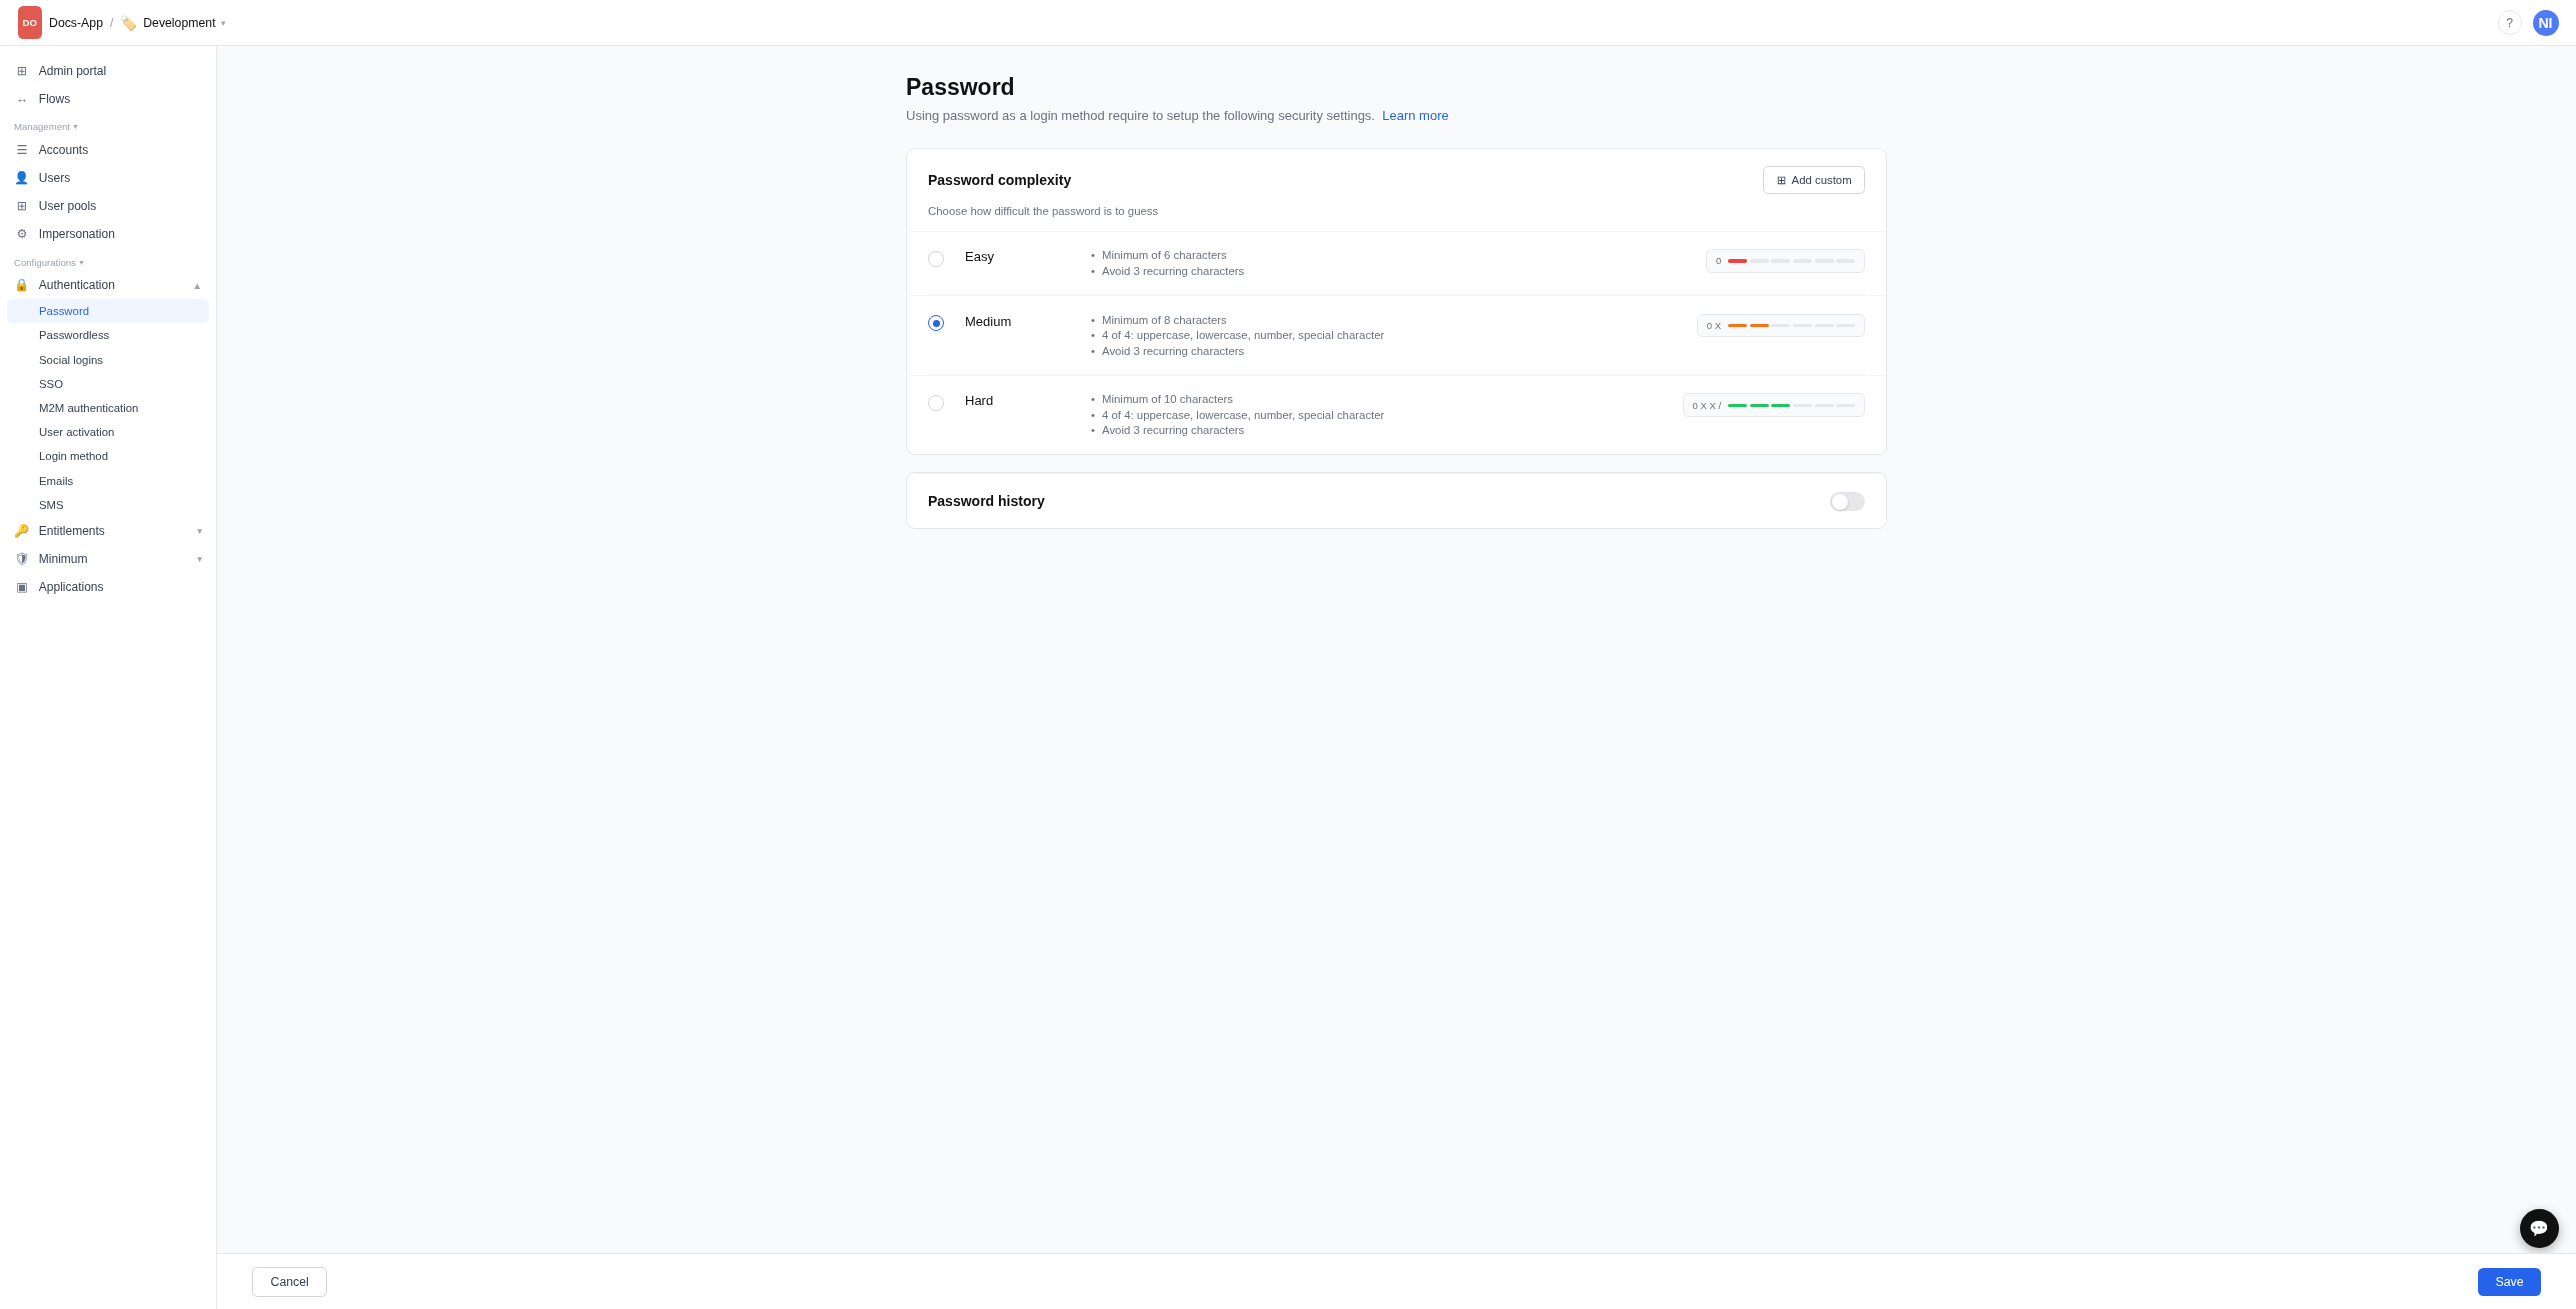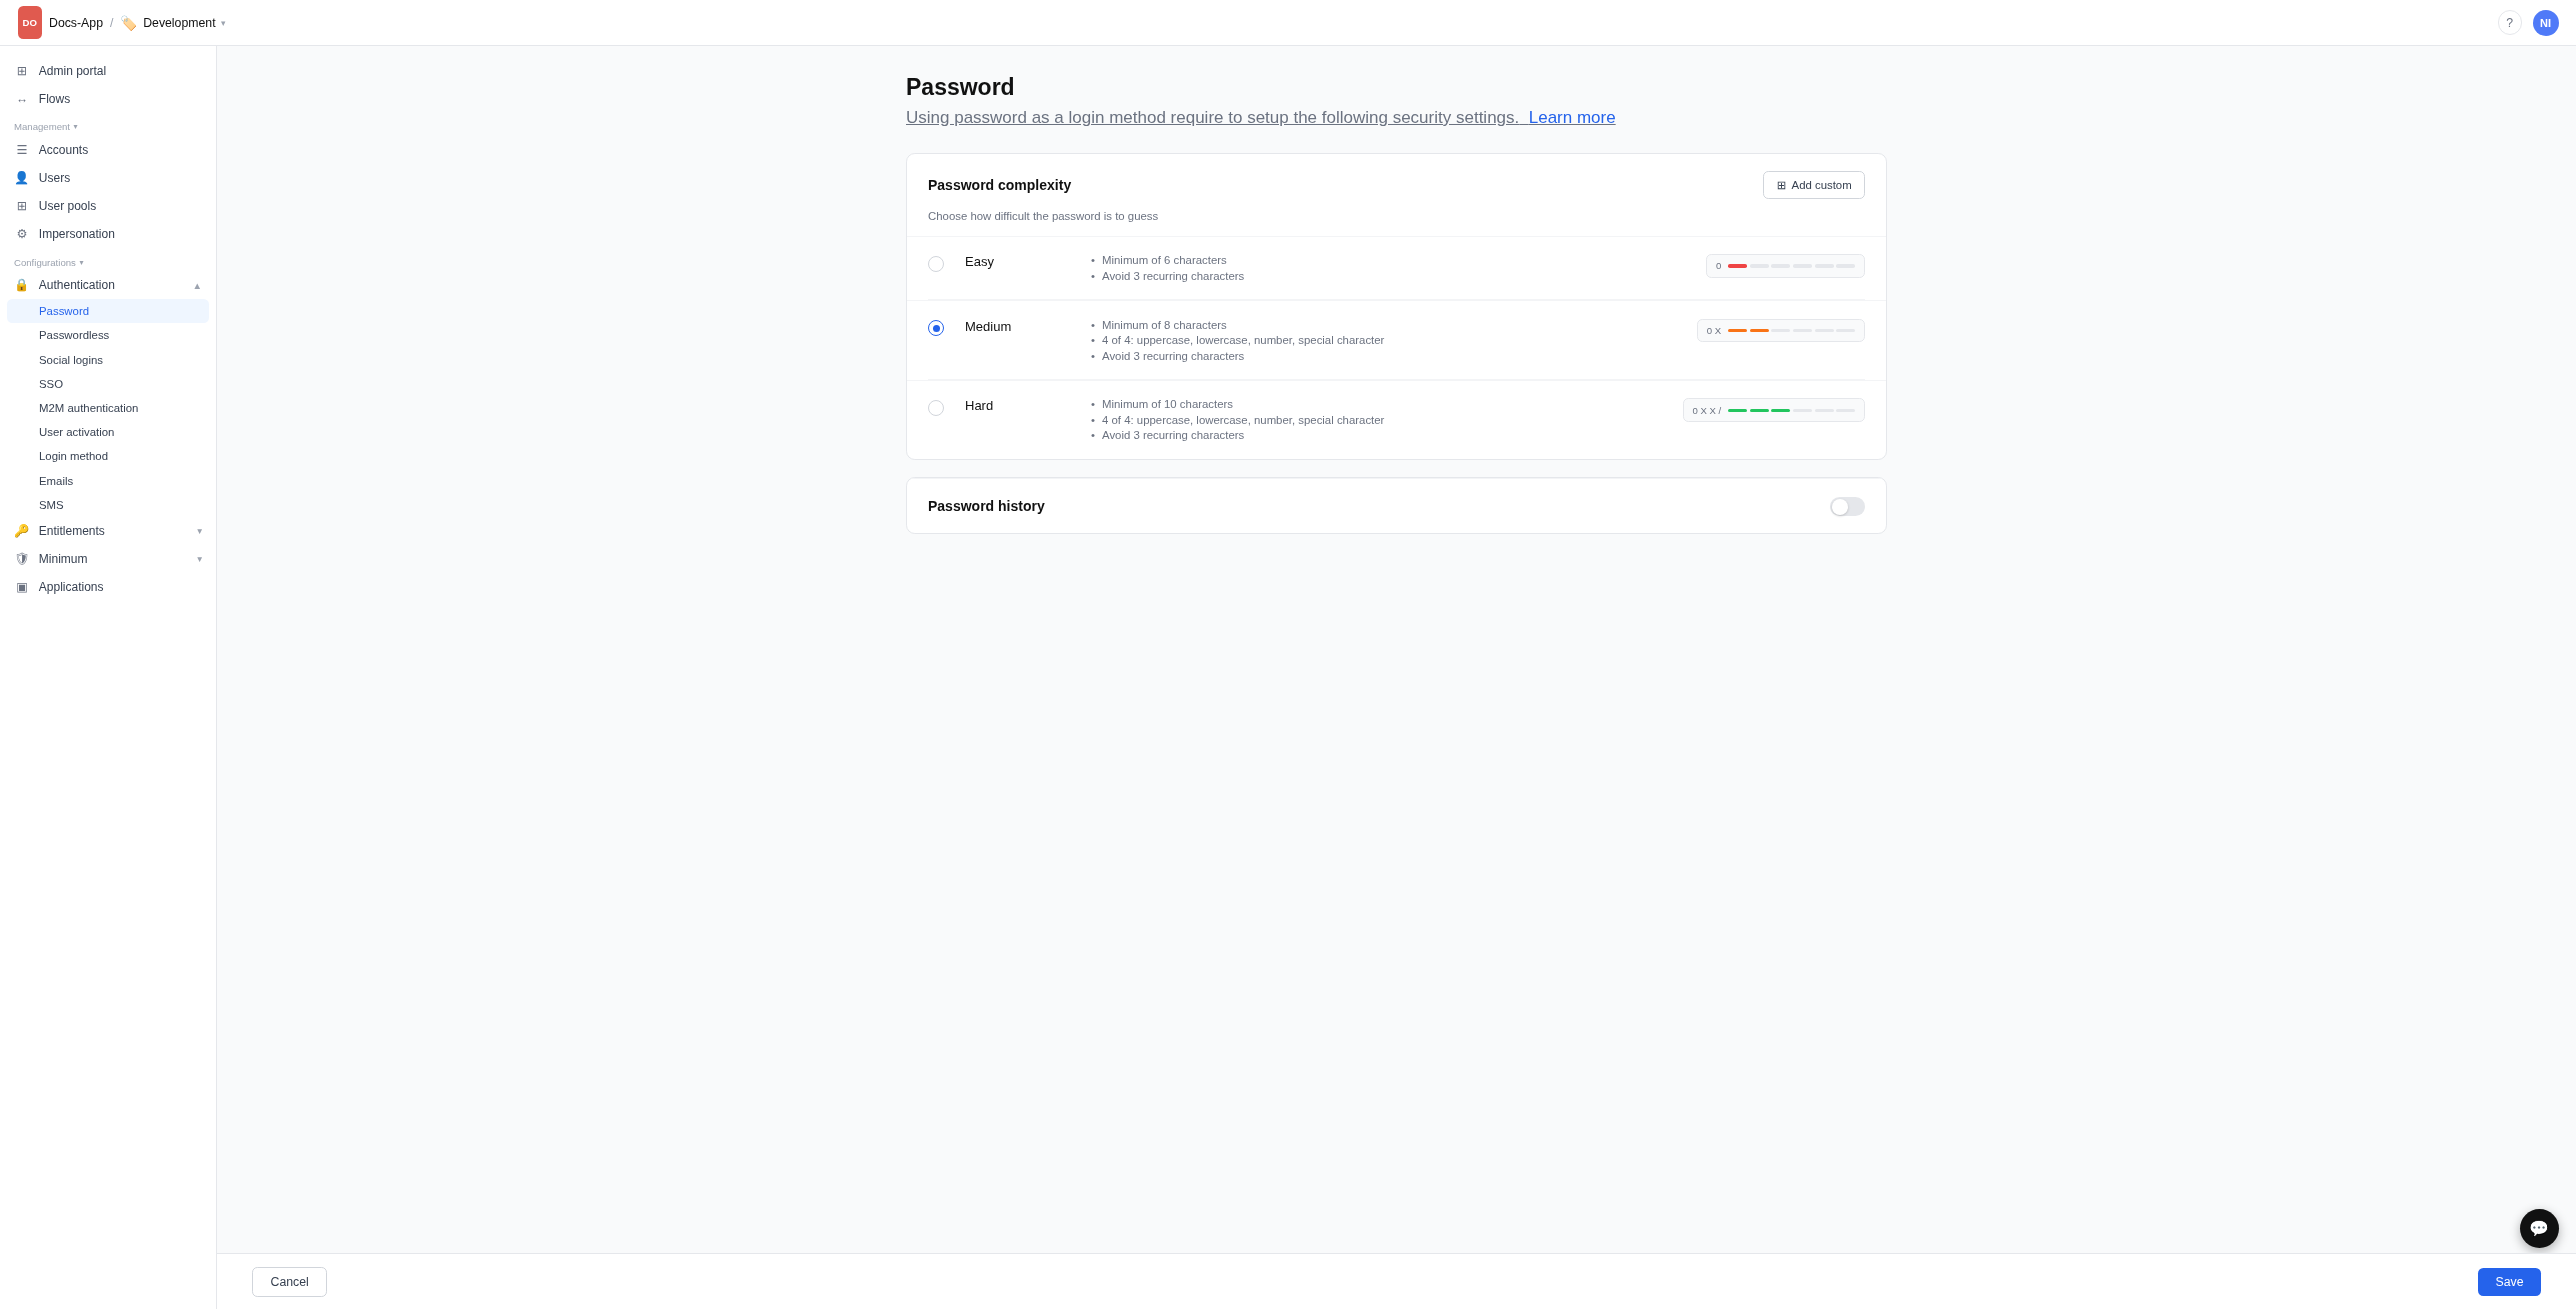--- a/index.html
+++ b/index.html
@@ -31,21 +31,21 @@
     .env-chevron { color: #9ca3af; font-size: 8.8px; }
     .top-bar-right { display: flex; align-items: center; gap: 10.5px; }
     .help-btn {
       width: 24.5px; height: 24.5px; border-radius: 50%; border: 0.9px solid #e5e7eb;
       background: #fff; display: flex; align-items: center; justify-content: center;
       cursor: pointer; font-size: 12.3px; color: #6b7280;
     }
     .avatar {
       width: 26px; height: 26px; border-radius: 50%; background: #4f7af8;
       display: flex; align-items: center; justify-content: center;
-      color: #fff; font-size: 11px; font-weight: 600; cursor: pointer;
+      color: #fff; font-size: 14px; font-weight: 600; cursor: pointer;
     }
 
     .layout { display: flex; flex: 1; overflow: hidden; }
 
     .sidebar {
       width: 217px; background: #fff; border-right: 0.9px solid #e5e7eb;
       overflow-y: auto; flex-shrink: 0; padding: 10.5px 0;
     }
     .sidebar-section-label {
       font-size: 9.6px; color: #9ca3af; font-weight: 500;
@@ -68,21 +68,21 @@
     }
     .sidebar-item.has-children { justify-content: space-between; }
     .sidebar-item.has-children .left { display: flex; align-items: center; gap: 8.8px; }
     .chevron-down { font-size: 9.6px; color: #9ca3af; }
 
     .main { flex: 1; overflow-y: auto; background: #f9fafb; }
 
     .content { max-width: 1051px; margin: 0 auto; padding: 28px 35px 70px; }
 
     .page-title { font-size: 23px; font-weight: 700; color: #111; margin-bottom: 7px; }
-    .page-desc { font-size: 17px; color: #6b7280; margin-bottom: 24.5px; text-decoration: underline; }
+    .page-desc { font-size: 13px; color: #6b7280; margin-bottom: 24.5px; }
     .page-desc a { color: #2563eb; text-decoration: none; }
 
     .card {
       background: #fff; border: 0.9px solid #e5e7eb; border-radius: 8.8px;
       margin-bottom: 17.5px; overflow: hidden;
     }
     .card-header {
       display: flex; align-items: center; justify-content: space-between;
       padding: 17.5px 21px 10.5px;
     }

